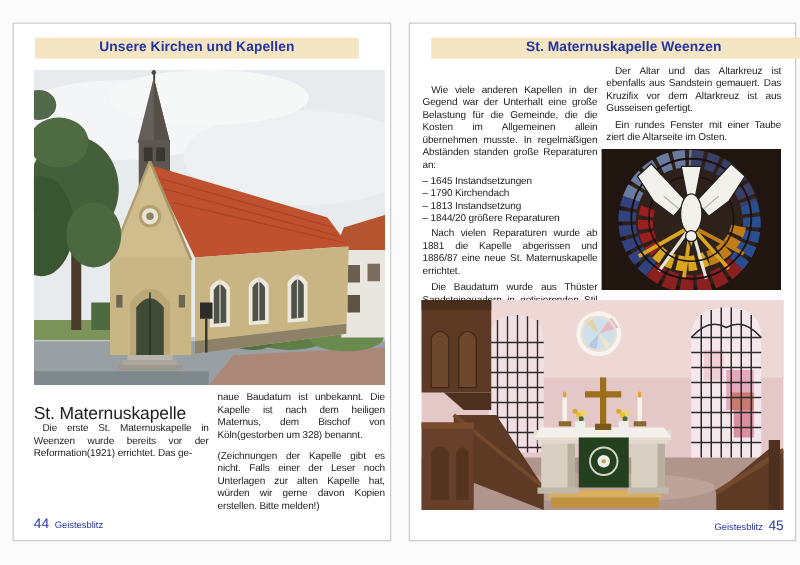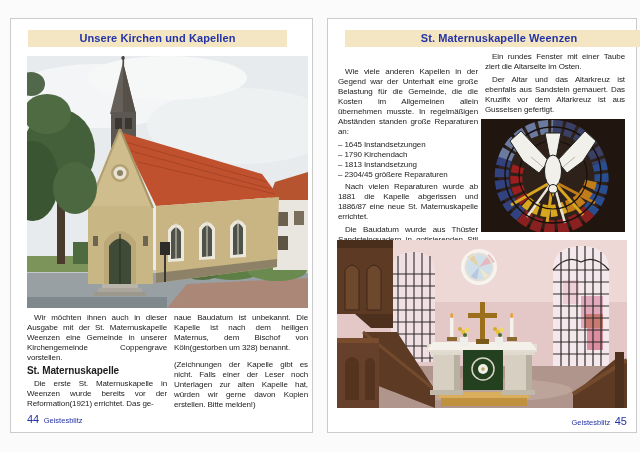--- a/index.html
+++ b/index.html
@@ -42,21 +42,21 @@
 
   .col { position: absolute; font-size: 8px; line-height: 10px; letter-spacing: -0.1px; }
   .col-l1 { left: 16px;  top: 294px; width: 140px; }
   .col-l2 { left: 163px; top: 294px; width: 134px; }
   .col-r1 { left: 10px;  top: 48px;  width: 140px; }
   .col-r2 { left: 157px; top: 33px;  width: 140px; }
 
   .para { text-align: justify; margin-bottom: 3px; hyphens: none; }
   .para.indent { text-indent: 7px; }
   .para.gap { margin-top: 7px; }
-  .subhead { font-size: 10px; font-weight: bold; margin: 0 0 3px 0; }
+  .subhead { font-size: 14px; font-weight: normal; margin: 12px 0 3px 0; }
   .repair-list { list-style: none; margin: 0 0 2px 0; }
   .repair-list li { line-height: 10px; }
 
   .footer { position: absolute; color: #2433a6; font-weight: normal; white-space: nowrap; }
   .footer-left  { left: 16px; top: 390px; }
   .footer-right { right: 9px; top: 392px; text-align: right; }
   .pagenum { font-size: 11px; }
   .mag { font-size: 7.5px; }
 </style>
 </head>
@@ -146,21 +146,20 @@
         <rect x="30" y="120" width="8" height="88" fill="#4a3b2c"></rect>
         <ellipse cx="32" cy="95" rx="36" ry="42" fill="#44603a"></ellipse>
         <ellipse cx="6" cy="125" rx="26" ry="40" fill="#3a5532"></ellipse>
         <ellipse cx="48" cy="132" rx="22" ry="26" fill="#4c6840"></ellipse>
         <ellipse cx="20" cy="58" rx="24" ry="20" fill="#4f6b42"></ellipse>
         <ellipse cx="4" cy="28" rx="14" ry="12" fill="#51684a"></ellipse>
       </svg>
     </div>
 
     <div class="col col-l1">
-      <p class="para indent">Wir möchten ihnen auch in dieser Ausgabe mit der St. Maternuskapelle Weenzen eine Gemeinde in unserer Kirchengemeinde Coppengrave vorstellen.</p>
       <h3 class="subhead">St. Maternuskapelle</h3>
       <p class="para indent">Die erste St. Maternuskapelle in Weenzen wurde bereits vor der Reformation(1921) errichtet. Das ge-</p>
     </div>
 
     <div class="col col-l2">
       <p class="para">naue Baudatum ist unbekannt. Die Kapelle ist nach dem heiligen Maternus, dem Bischof von Köln(gestorben um 328) benannt.</p>
       <p class="para gap">(Zeichnungen der Kapelle gibt es nicht. Falls einer der Leser noch Unterlagen zur alten Kapelle hat, würden wir gerne davon Kopien erstellen. Bitte melden!)</p>
     </div>
 
     <div class="footer footer-left">
@@ -172,29 +171,29 @@
   <div class="page page-right">
 
     <div class="titlebar titlebar-right">St. Maternuskapelle Weenzen</div>
 
     <div class="col col-r1">
       <p class="para indent">Wie viele anderen Kapellen in der Gegend war der Unterhalt eine große Belastung für die Gemeinde, die die Kosten im Allgemeinen allein übernehmen musste. In regelmäßigen Abständen standen große Reparaturen an:</p>
       <ul class="repair-list">
         <li>– 1645 Instandsetzungen</li>
         <li>– 1790 Kirchendach</li>
         <li>– 1813 Instandsetzung</li>
-        <li>– 2304/45 größere Reparaturen</li>
+        <li>– 1844/20 größere Reparaturen</li>
       </ul>
       <p class="para indent">Nach vielen Reparaturen wurde ab 1881 die Kapelle abgerissen und 1886/87 eine neue St. Maternuskapelle errichtet.</p>
       <p class="para indent">Die Baudatum wurde aus Thüster Sandsteinquadern in gotisierenden Stil der damaligen Zeit errichtet.</p>
     </div>
 
     <div class="col col-r2">
+      <p class="para indent">Der Altar und das Altarkreuz ist ebenfalls aus Sandstein gemauert. Das Kruzifix vor dem Altarkreuz ist aus Gusseisen gefertigt.</p>
       <p class="para indent">Ein rundes Fenster mit einer Taube ziert die Altarseite im Osten.</p>
-      <p class="para indent">Der Altar und das Altarkreuz ist ebenfalls aus Sandstein gemauert. Das Kruzifix vor dem Altarkreuz ist aus Gusseisen gefertigt.</p>
     </div>
 
     <div class="photo glass-photo">
       <svg viewBox="0 0 144 113" preserveAspectRatio="none">
         <rect width="144" height="113" fill="#211510"></rect>
         <circle cx="72" cy="56" r="55" fill="#2e211a"></circle>
 
         <path d="M72,8 A48,48 0 0 1 118,44" fill="none" stroke="#3a3f66" stroke-width="14" stroke-dasharray="9 3"></path>
         <path d="M118,44 A48,48 0 0 1 108,92" fill="none" stroke="#2a4d8f" stroke-width="14" stroke-dasharray="8 3"></path>
         <path d="M108,92 A48,48 0 0 1 40,96" fill="none" stroke="#8a2020" stroke-width="14" stroke-dasharray="10 3"></path>

